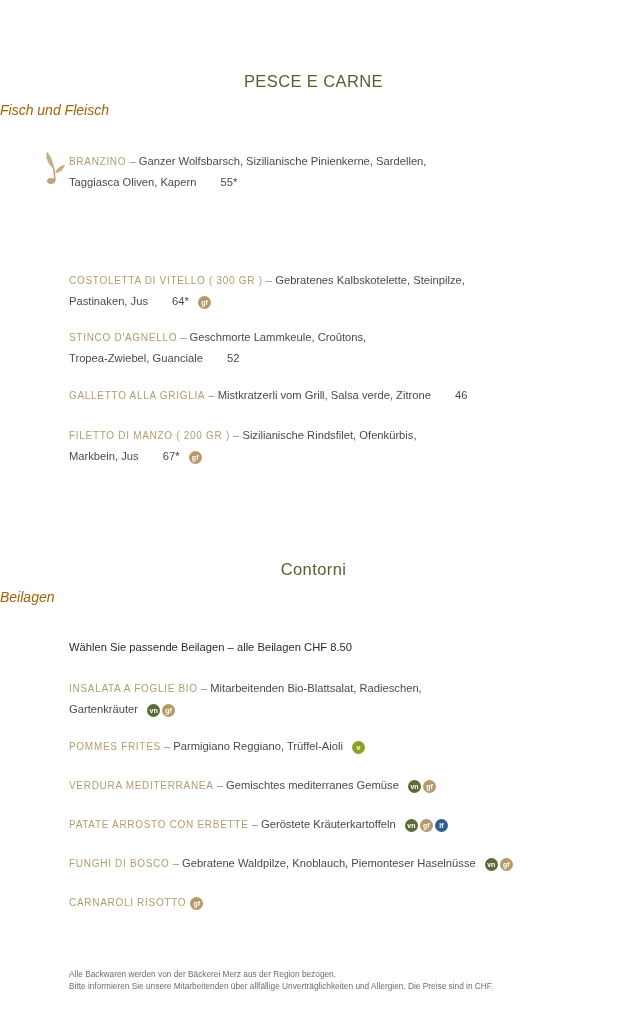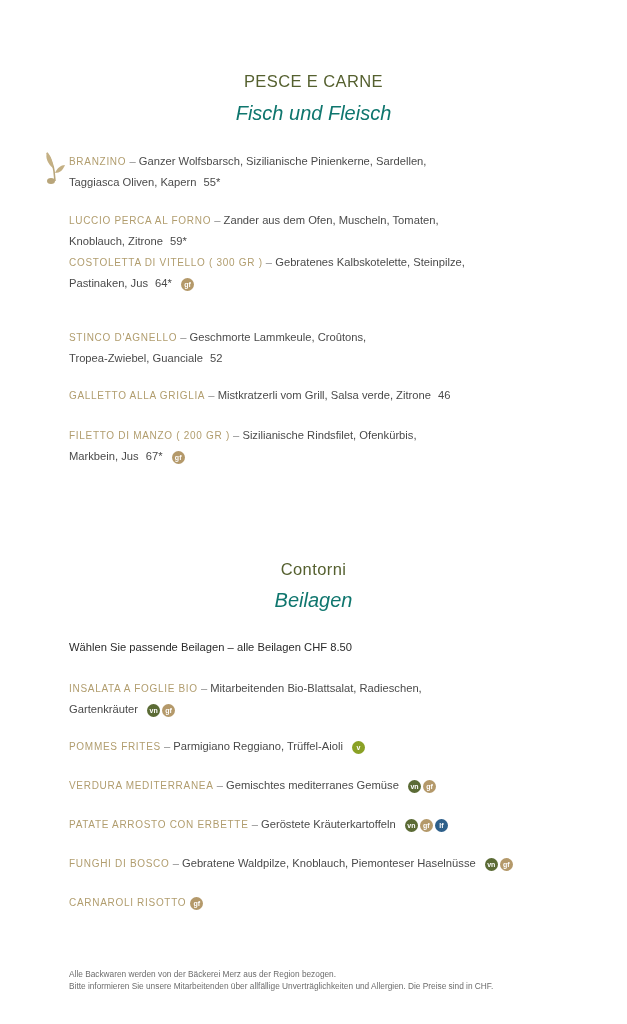--- a/index.html
+++ b/index.html
@@ -7,32 +7,32 @@
     width: 627px; height: 1024px; position: relative; overflow: hidden;
     font-family: "Liberation Sans", "DejaVu Sans", sans-serif;
     color: #3b3b3b;
   }
   .page { position: absolute; left: 0; top: 0; width: 627px; height: 873px; }
   .sec-title {
     position: absolute; left: 0; width: 627px; text-align: center;
     font-size: 16.5px; color: #55602f; letter-spacing: 0.4px;
   }
   .sec-sub {
-    position: absolute; left: 0; width: 627px; text-align: center;
-    font-size: 20px; font-style: italic; color: #0f766e;
+    position: absolute; left: 0; width: 627px; text-align: left;
+    font-size: 14px; font-style: italic; color: #a16207;
   }
   .item {
     position: absolute; left: 69px; width: 500px;
     font-size: 11.2px; line-height: 20px; color: #4a4a4a;
   }
   .name {
     color: #b19d6e; font-size: 10px; letter-spacing: 0.7px; margin-top: 12px;
   }
   .dash { color: #8a8a8a; }
-  .price { margin-left: 4px; }
+  .price { margin-left: 21px; }
   .badge {
     display: inline-block; width: 13px; height: 13px; border-radius: 50%;
     font-size: 7px; line-height: 13px; text-align: center; color: #fff;
     vertical-align: 0px; margin-left: 2px; font-weight: bold;
   }
   .badge.first { margin-left: 6px; }
   .note {
     position: absolute; left: 69px; font-size: 11.2px; color: #2b2b2b;
   }
   .footer {
@@ -62,29 +62,22 @@
   </svg>
 
   <div class="item" style="top:151px">
     <span class="name">BRANZINO</span>
     <span class="dash">–</span>
     <span>Ganzer Wolfsbarsch, Sizilianische Pinienkerne, Sardellen,</span><br>
     <span>Taggiasca Oliven, Kapern</span>
     <span class="price">55*</span>
   </div>
 
-  <div class="item" style="top:210px">
-    <span class="name">LUCCIO PERCA AL FORNO</span>
-    <span class="dash">–</span>
-    <span>Zander aus dem Ofen, Muscheln, Tomaten,</span><br>
-    <span>Knoblauch, Zitrone</span>
-    <span class="price">59*</span>
-  </div>
 
-  <div class="item" style="top:252px">
+  <div class="item" style="top:270px">
     <span class="name">COSTOLETTA DI VITELLO ( 300 GR )</span>
     <span class="dash">–</span>
     <span>Gebratenes Kalbskotelette, Steinpilze,</span><br>
     <span>Pastinaken, Jus</span>
     <span class="price">64*</span>
     <span class="badge first" style="background:#b4996a">gf</span>
   </div>
 
   <div class="item" style="top:327px">
     <span class="name">STINCO D'AGNELLO</span>

